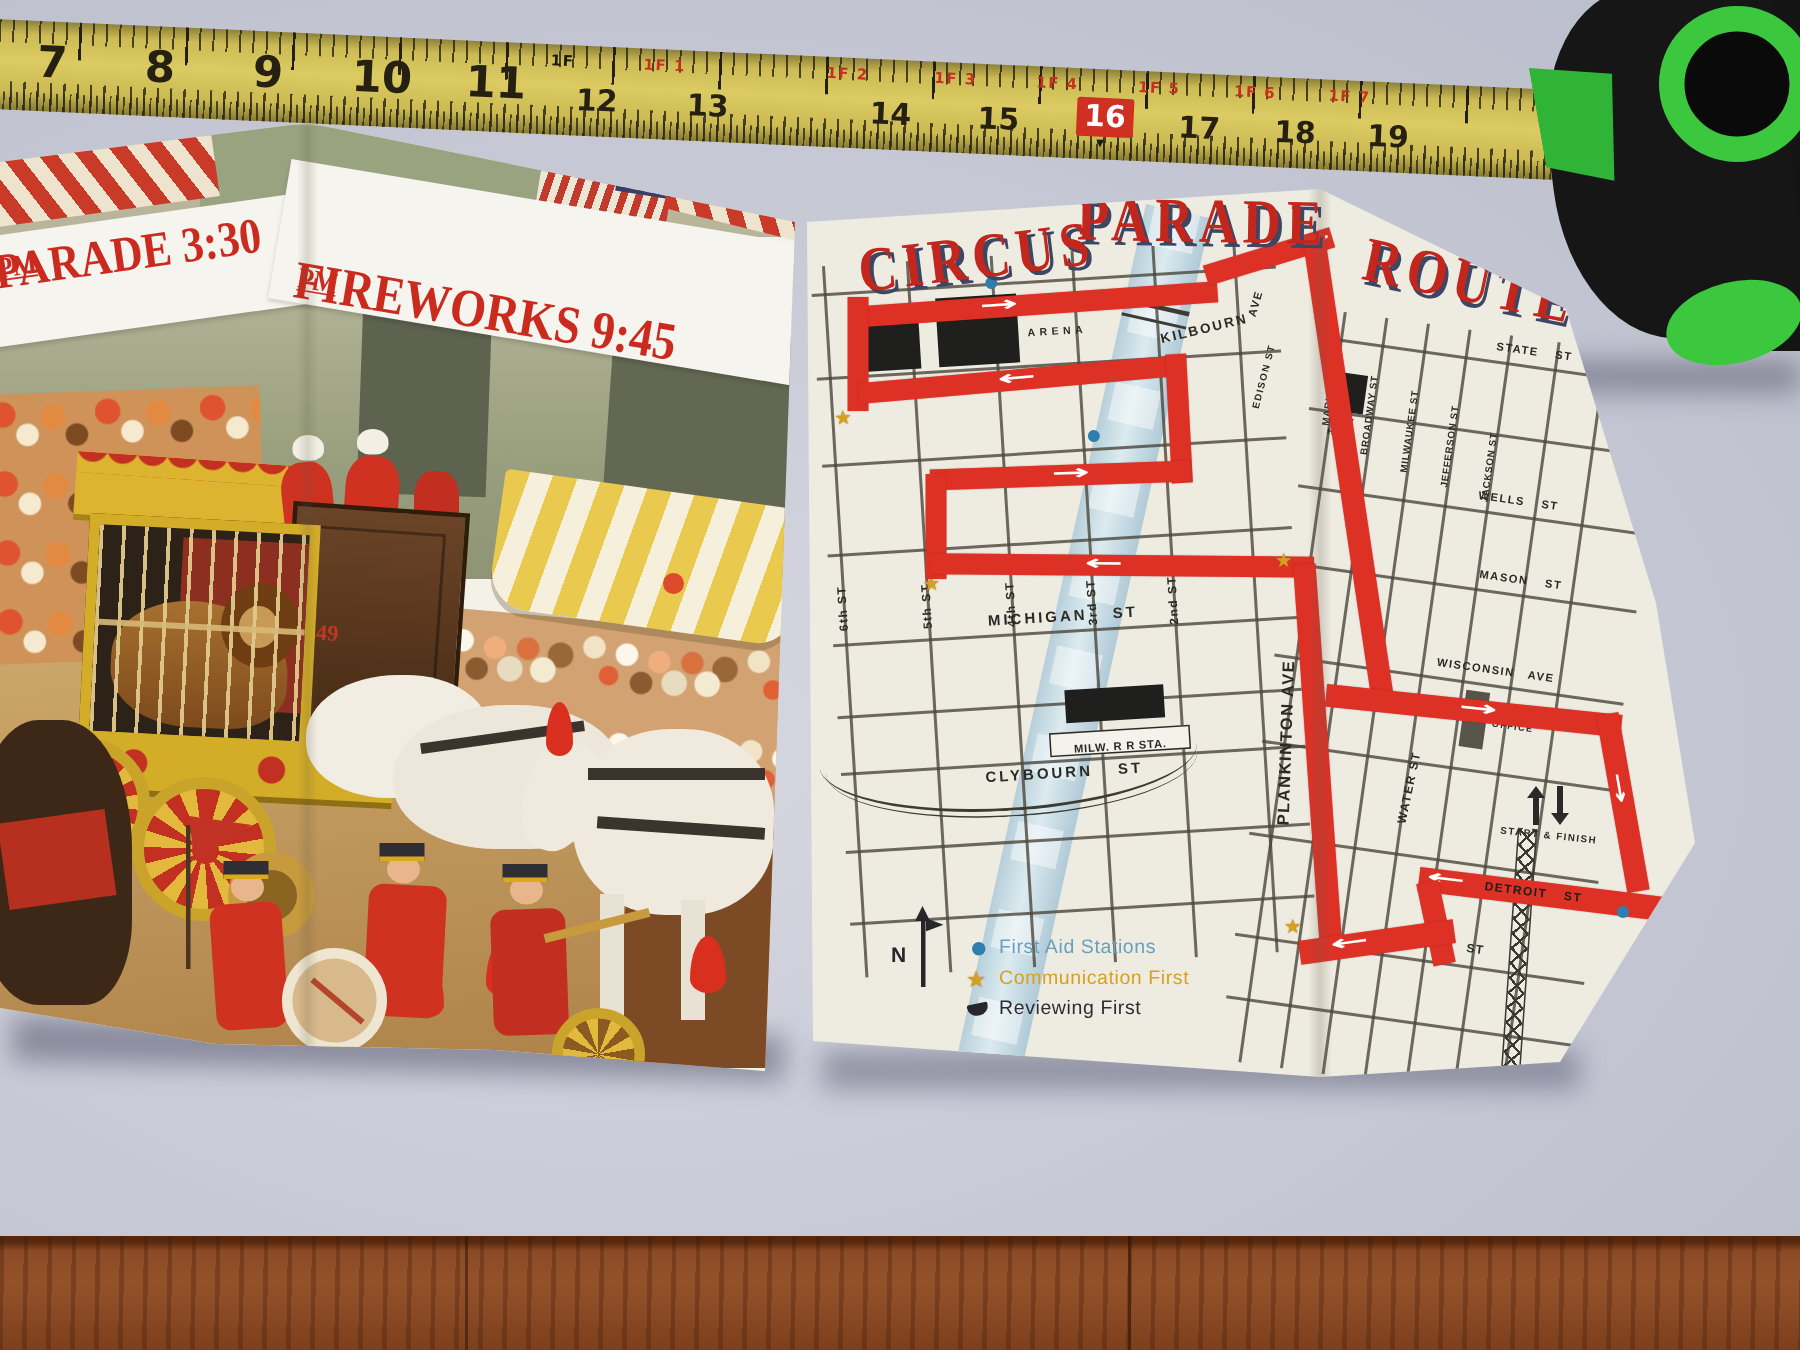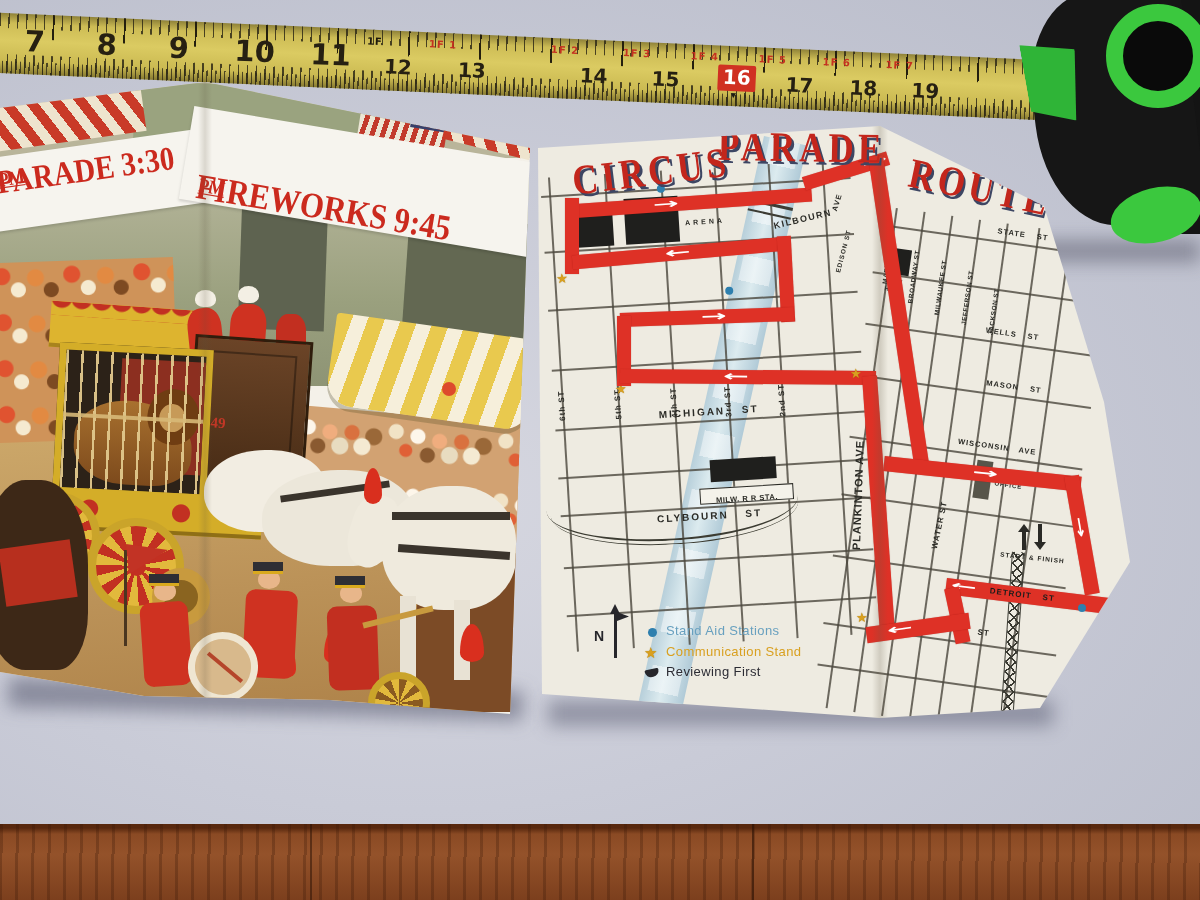--- a/index.html
+++ b/index.html
@@ -392,23 +392,23 @@
 
     <span class="star" style="left:318px;top:246px;">★</span>
     <span class="star" style="left:324px;top:490px;">★</span>
     <div class="bdot" style="left:546px;top:484px;"></div>
 
     <div style="left:82px;top:488px;width:3px;height:50px;background:#26262b;z-index:7;"></div>
     <div style="left:78px;top:484px;width:0;height:0;border-left:5px solid transparent;border-right:5px solid transparent;border-bottom:10px solid #26262b;z-index:7;"></div>
     <div style="left:85px;top:492px;width:12px;height:9px;background:#26262b;clip-path:polygon(0 0,100% 50%,0 100%);z-index:7;"></div>
     <span style="left:62px;top:508px;font-size:14px;font-weight:bold;color:#26262b;z-index:7;">N</span>
     <div class="bdot" style="left:116px;top:508px;width:9px;height:9px;z-index:7;"></div>
-    <span class="legend-t lg-blue" style="left:134px;top:503px;">Stand Aid Stations</span>
+    <span class="legend-t lg-blue" style="left:134px;top:503px;">First Aid Stations</span>
     <span class="star" style="left:112px;top:524px;font-size:15px;z-index:7;">★</span>
-    <span class="legend-t lg-gold" style="left:134px;top:524px;">Communication Stand</span>
+    <span class="legend-t lg-gold" style="left:134px;top:524px;">Communication First</span>
     <div class="stand" style="left:113px;top:549px;z-index:7;transform:rotate(-12deg);"></div>
     <span class="legend-t lg-dark" style="left:134px;top:544px;">Reviewing First</span>
 
     <span class="titleword" style="left:40px;top:32px;transform:rotate(-7deg) scaleY(1.2);">CIRCUS</span>
     <span class="titleword" style="left:186px;top:8px;transform:rotate(1deg) scaleY(1.2);">PARADE</span>
     <span class="titleword" style="left:376px;top:48px;transform:rotate(12deg) scaleY(1.2);">ROUTE</span>
 
     <div class="crease" style="left:340px;top:0;width:16px;height:100%;background:linear-gradient(90deg,transparent,rgba(100,90,70,.22),transparent);"></div>
   </div>
 

